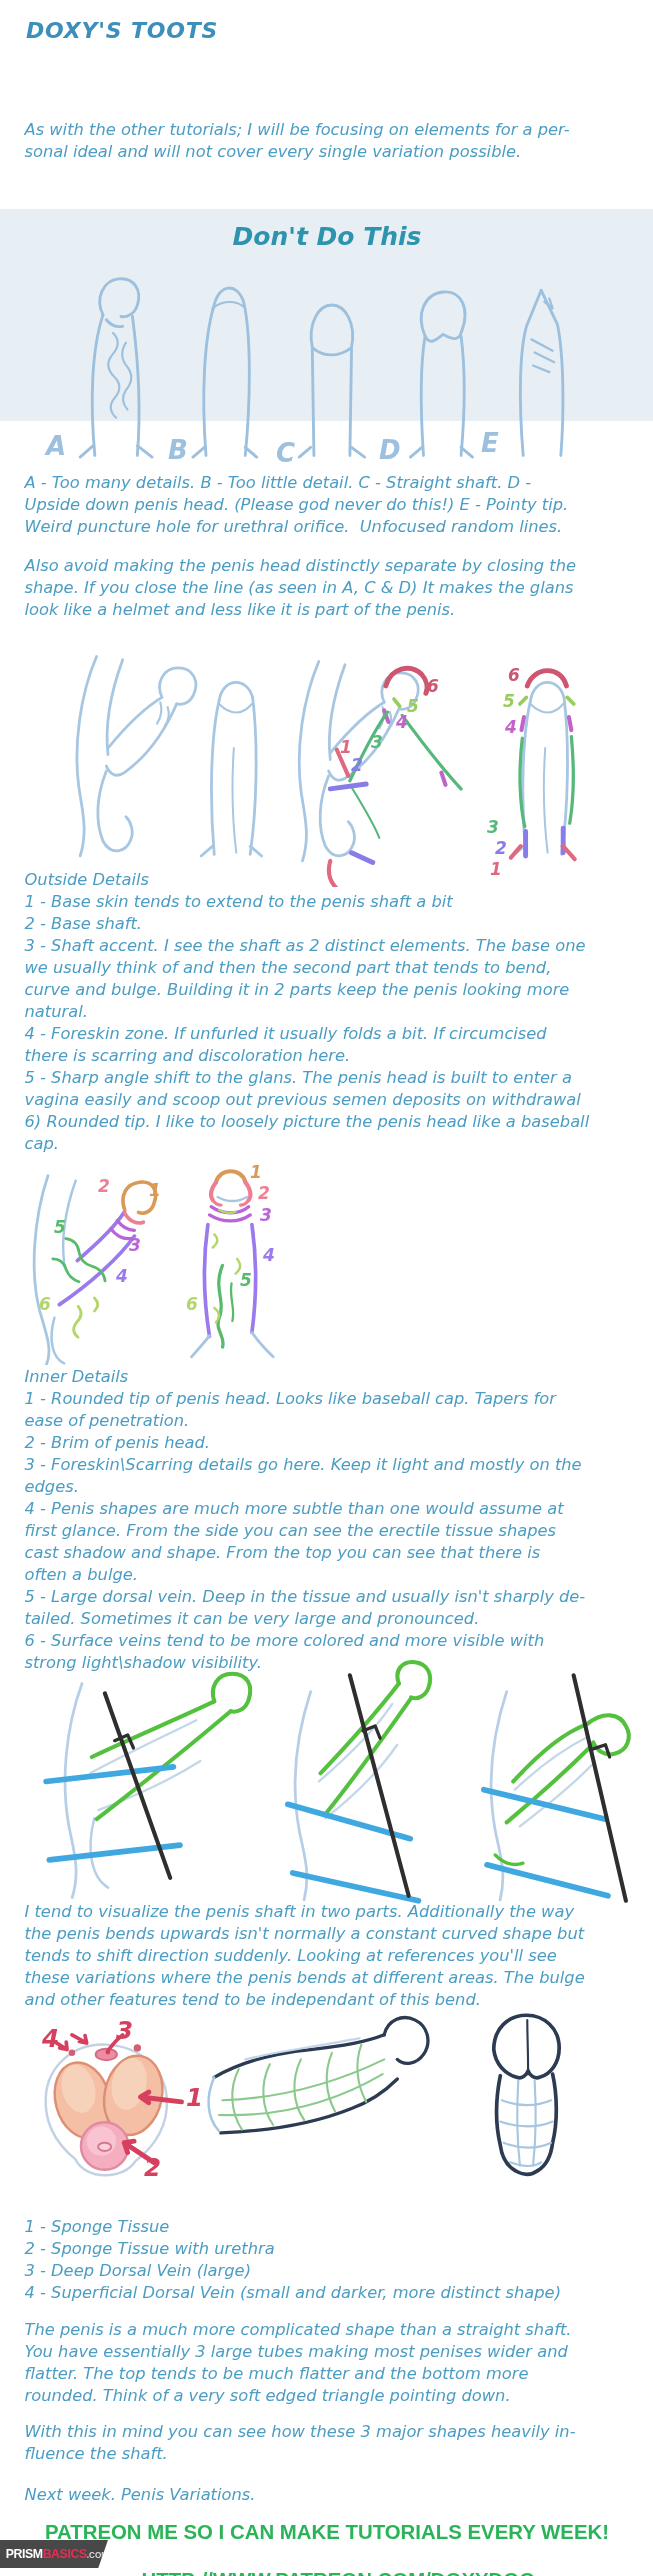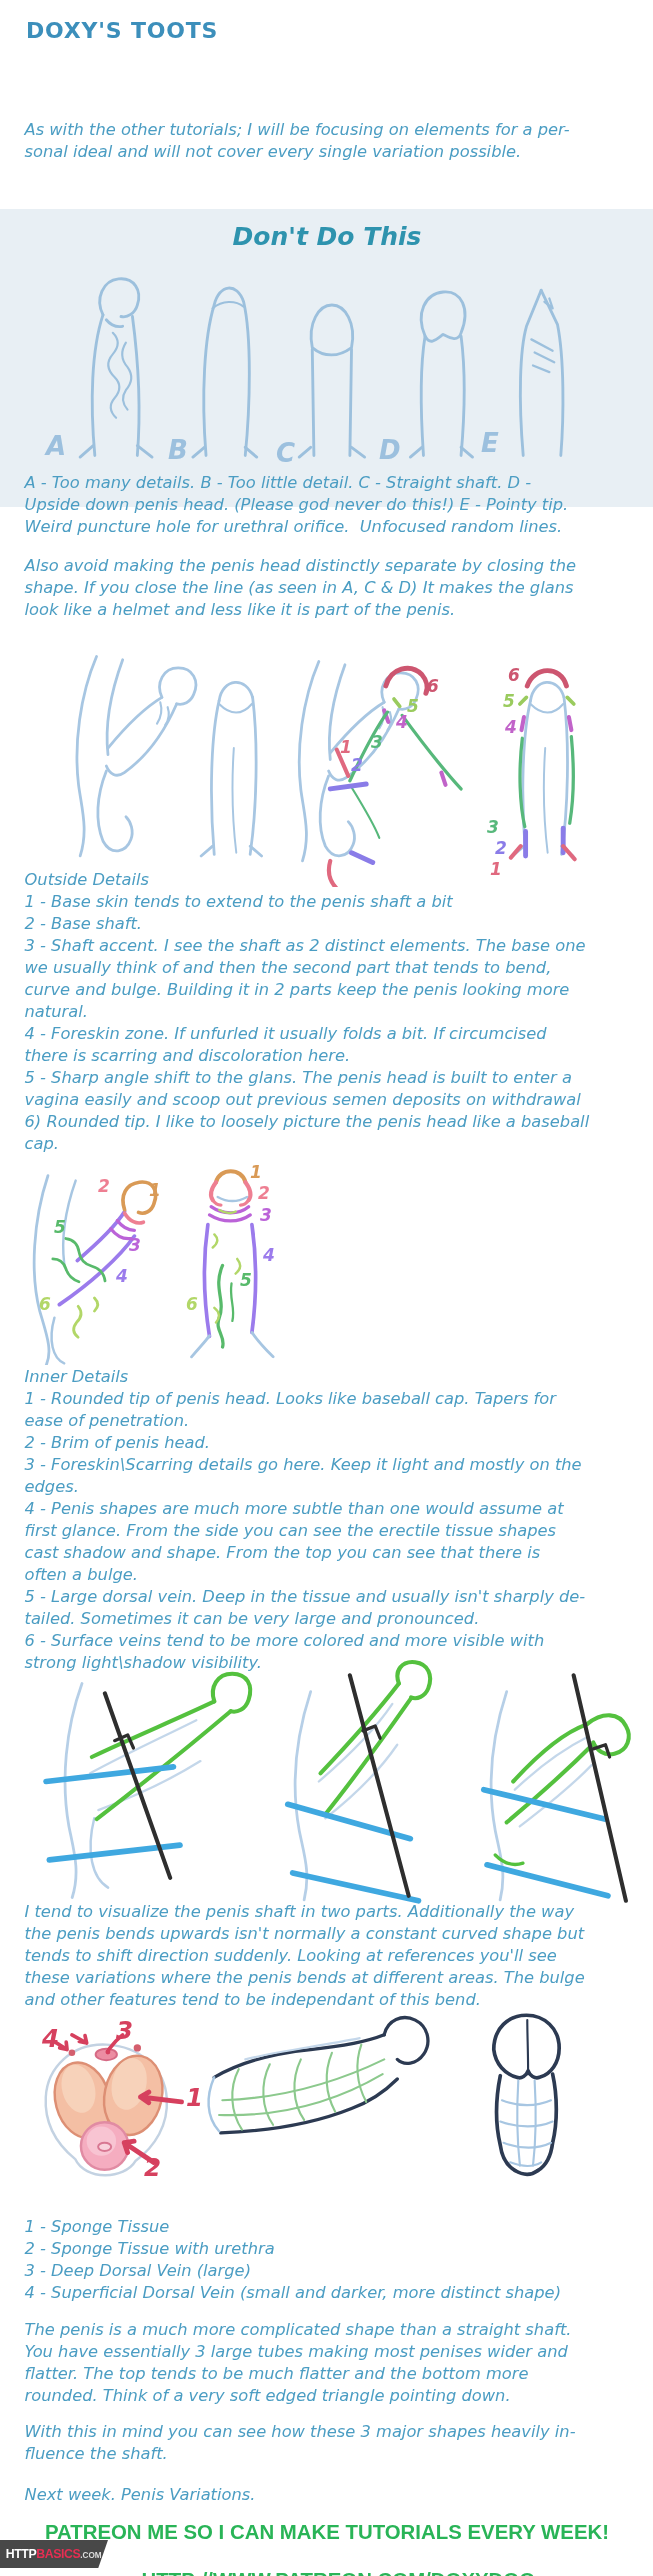--- a/index.html
+++ b/index.html
@@ -1,24 +1,24 @@
 <!DOCTYPE html>
 <html style="font-size:13px"><head>
 <meta charset="utf-8">
 <style>
   html,body{margin:0;padding:0;background:#ffffff;}
   .page{position:relative;width:654px;height:2576px;background:#ffffff;overflow:hidden;
         font-family:"DejaVu Sans",sans-serif;}
   .hand{position:absolute;left:24.5px;width:636px;font-style:italic;font-size:16.3px;
         line-height:22px;color:#4b9dc3;white-space:pre-wrap;}
-  .kicker{position:absolute;left:26px;top:18px;font-weight:bold;
+  .kicker{position:absolute;left:26px;top:18px;font-style:italic;font-weight:bold;
         font-size:22px;letter-spacing:0.8px;color:#3c8fbb;}
   .bigtitle{position:absolute;left:23px;top:39px;font-weight:bold;font-size:51px;
         letter-spacing:-2.5px;color:#1fb254;line-height:1;}
-  .panel{position:absolute;left:0;top:209px;width:654px;height:298px;background:#e8eff4;}
+  .panel{position:absolute;left:0;top:209px;width:654px;height:212px;background:#e8eff4;}
   .panel-title{position:absolute;left:0;top:13px;width:100%;text-align:center;
         font-style:italic;font-weight:bold;font-size:25px;color:#2e93ae;}
   .letter{position:absolute;font-style:italic;font-weight:bold;font-size:26px;color:#9cc0de;}
   .num{position:absolute;font-style:italic;font-weight:bold;font-size:17px;line-height:1;}
   .xnum{position:absolute;font-style:italic;font-weight:bold;font-size:24.5px;line-height:1;}
   .figsvg{position:absolute;left:0;}
   svg path,svg polyline{fill:none;stroke-linecap:round;stroke-linejoin:round;}
   .footer{position:absolute;left:0;top:2520px;width:654px;text-align:center;
         font-family:"Liberation Sans",sans-serif;font-weight:bold;font-size:20.4px;
         line-height:24px;color:#29b457;letter-spacing:0px;white-space:pre-wrap;}
@@ -343,19 +343,19 @@
 rounded. Think of a very soft edged triangle pointing down.</div>
   <div class="hand" style="top:2421px;">With this in mind you can see how these 3 major shapes heavily in-
 fluence the shaft.</div>
   <div class="hand" style="top:2484px;">Next week. Penis Variations.</div>
 
   <div class="footer"><span>PATREON ME SO I CAN MAKE TUTORIALS EVERY WEEK!</span><br>
     <span>HTTP://WWW.PATREON.COM/DOXYDOO</span>
   </div>
 
   <div class="watermark">
-    <span class="wm-prism">HTTP</span>
+    <span class="wm-prism">PRISM</span>
       <span class="wm-blush">BASICS</span>
       <span class="wm-com">.COM</span>
   </div>
 
 </div>
 
 
 </body></html>

